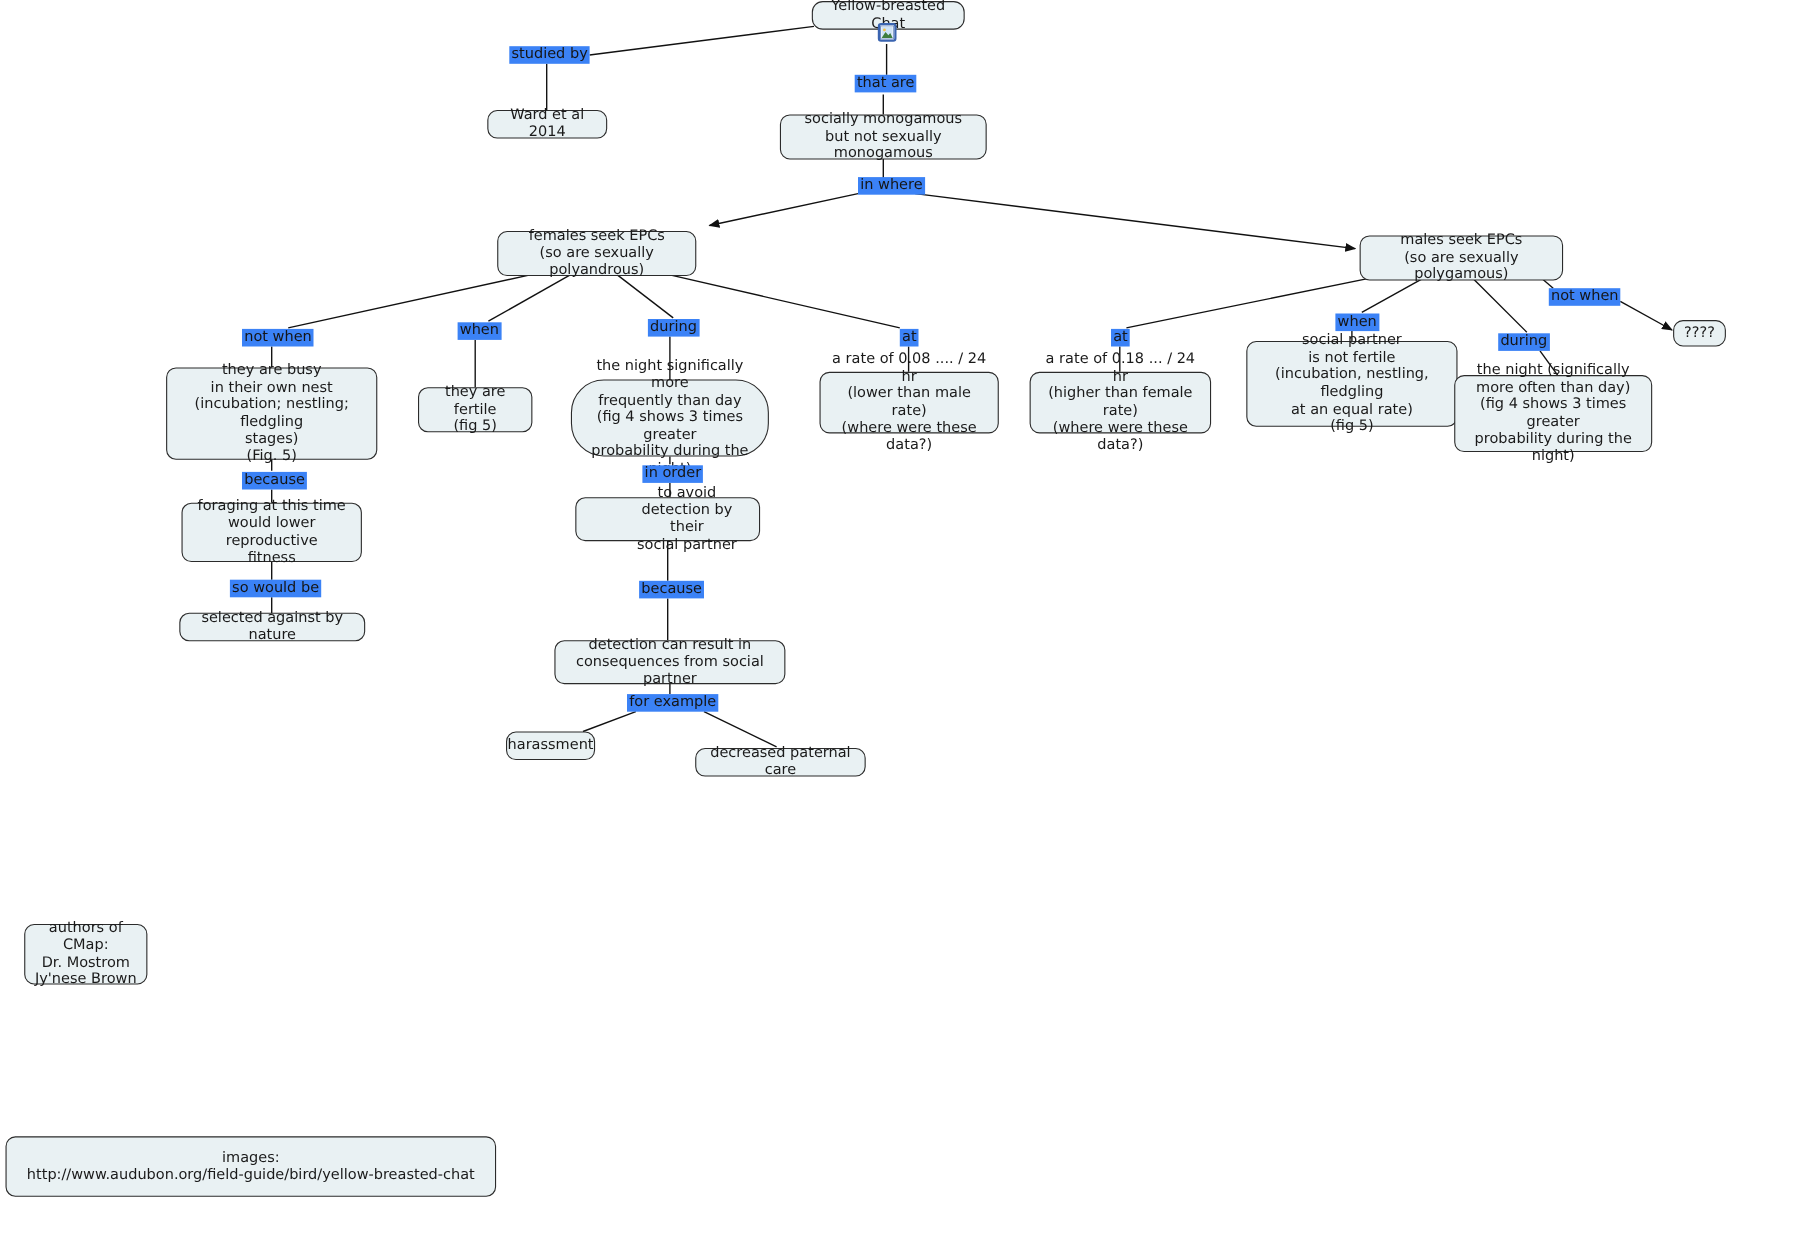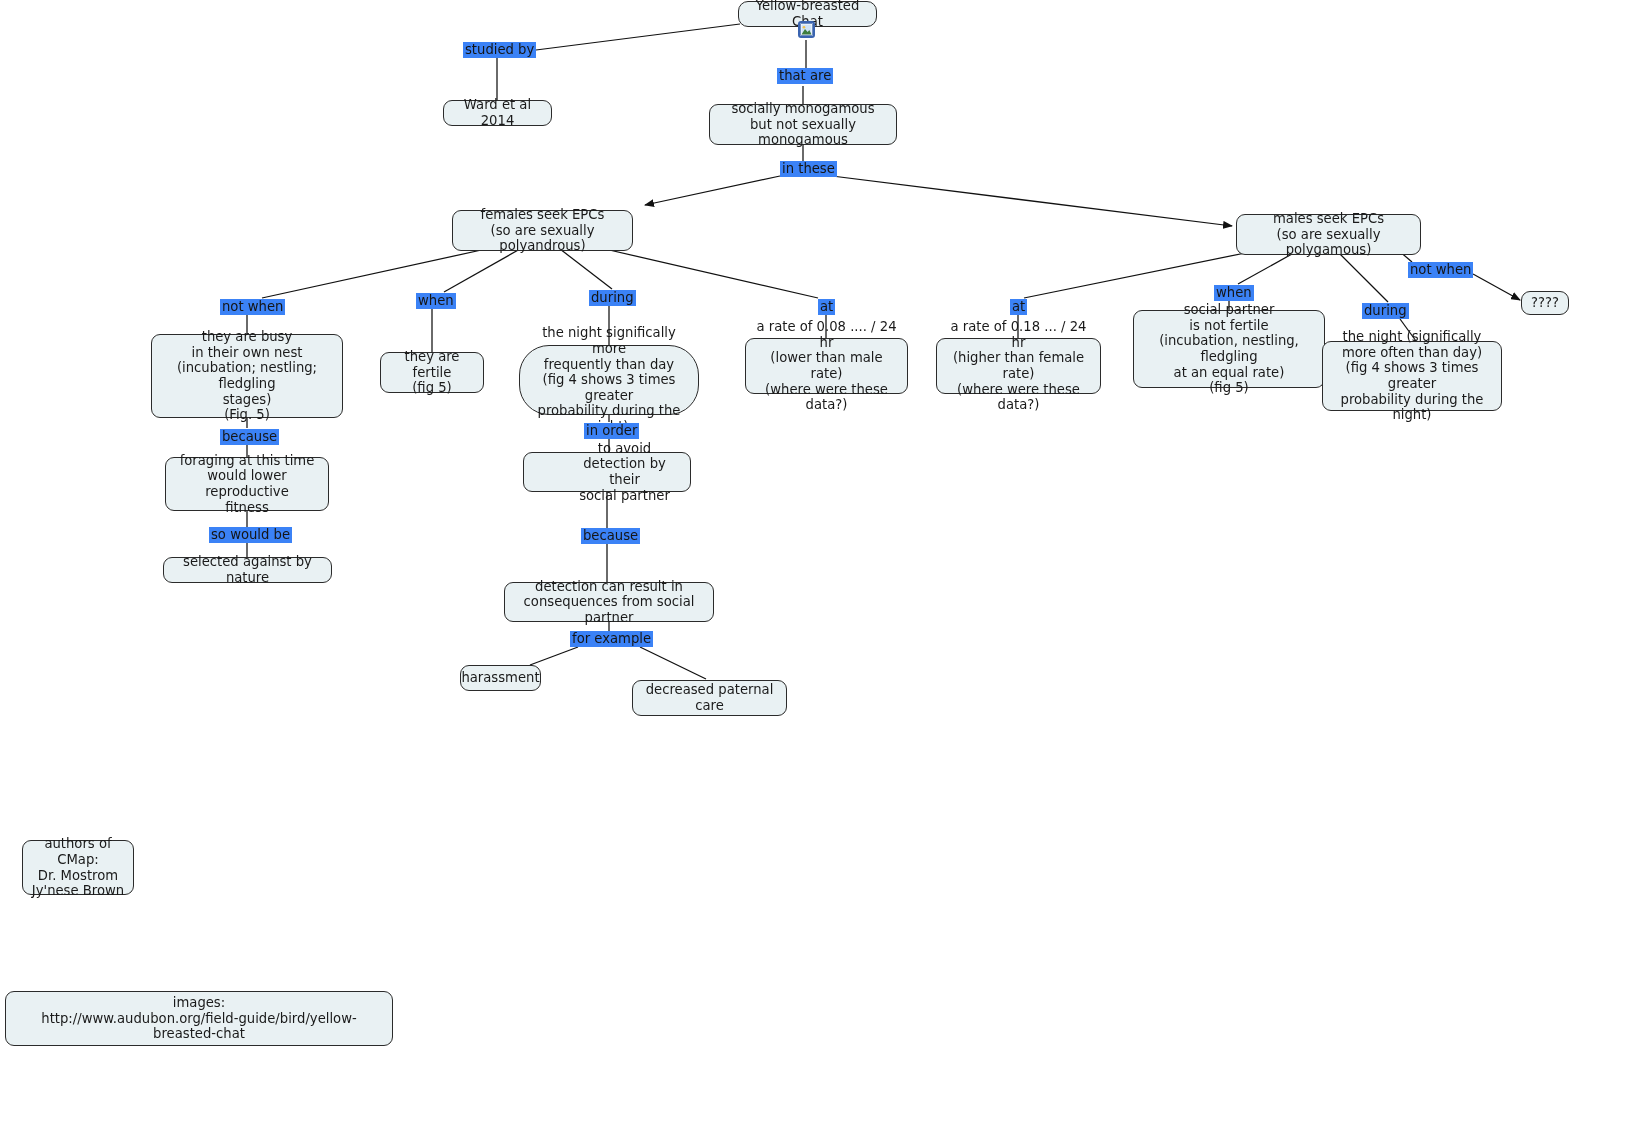--- a/index.html
+++ b/index.html
@@ -195,34 +195,34 @@
   <div class="node" style="left:163px; top:557px; width:169px; height:26px;">selected against by nature</div>
 
   <div class="node" style="left:523px; top:452px; width:168px; height:40px;padding-left:43px;">to avoid detection by their
 social partner</div>
 
   <div class="node" style="left:504px; top:582px; width:210px; height:40px;">detection can result in
 consequences from social partner</div>
 
   <div class="node" style="left:460px; top:665px; width:81px; height:26px;">harassment</div>
 
-  <div class="node" style="left:632px; top:680px; width:155px; height:36px;">decreased paternal care</div>
+  <div class="node" style="left:632px; top:680px; width:155px; height:26px;">decreased paternal care</div>
 
   <div class="node" style="left:22px; top:840px; width:112px; height:55px;">authors of CMap:
 Dr. Mostrom
 Jy'nese Brown</div>
 
-  <div class="node" style="left:5px; top:991px; width:388px; height:55px;">images:
+  <div class="node" style="left:5px; top:1033px; width:446px; height:55px;">images:
 http://www.audubon.org/field-guide/bird/yellow-breasted-chat</div>
 
   <div class="link-label" style="left:463px; top:42px;">studied by</div>
 
   <div class="link-label" style="left:777px; top:68px;">that are</div>
 
-  <div class="link-label" style="left:780px; top:161px;">in these</div>
+  <div class="link-label" style="left:780px; top:161px;">in where</div>
 
   <div class="link-label" style="left:220px; top:299px;">not when</div>
 
   <div class="link-label" style="left:416px; top:293px;">when</div>
 
   <div class="link-label" style="left:589px; top:290px;">during</div>
 
   <div class="link-label" style="left:818px; top:299px;">at</div>
 
   <div class="link-label" style="left:1010px; top:299px;">at</div>

